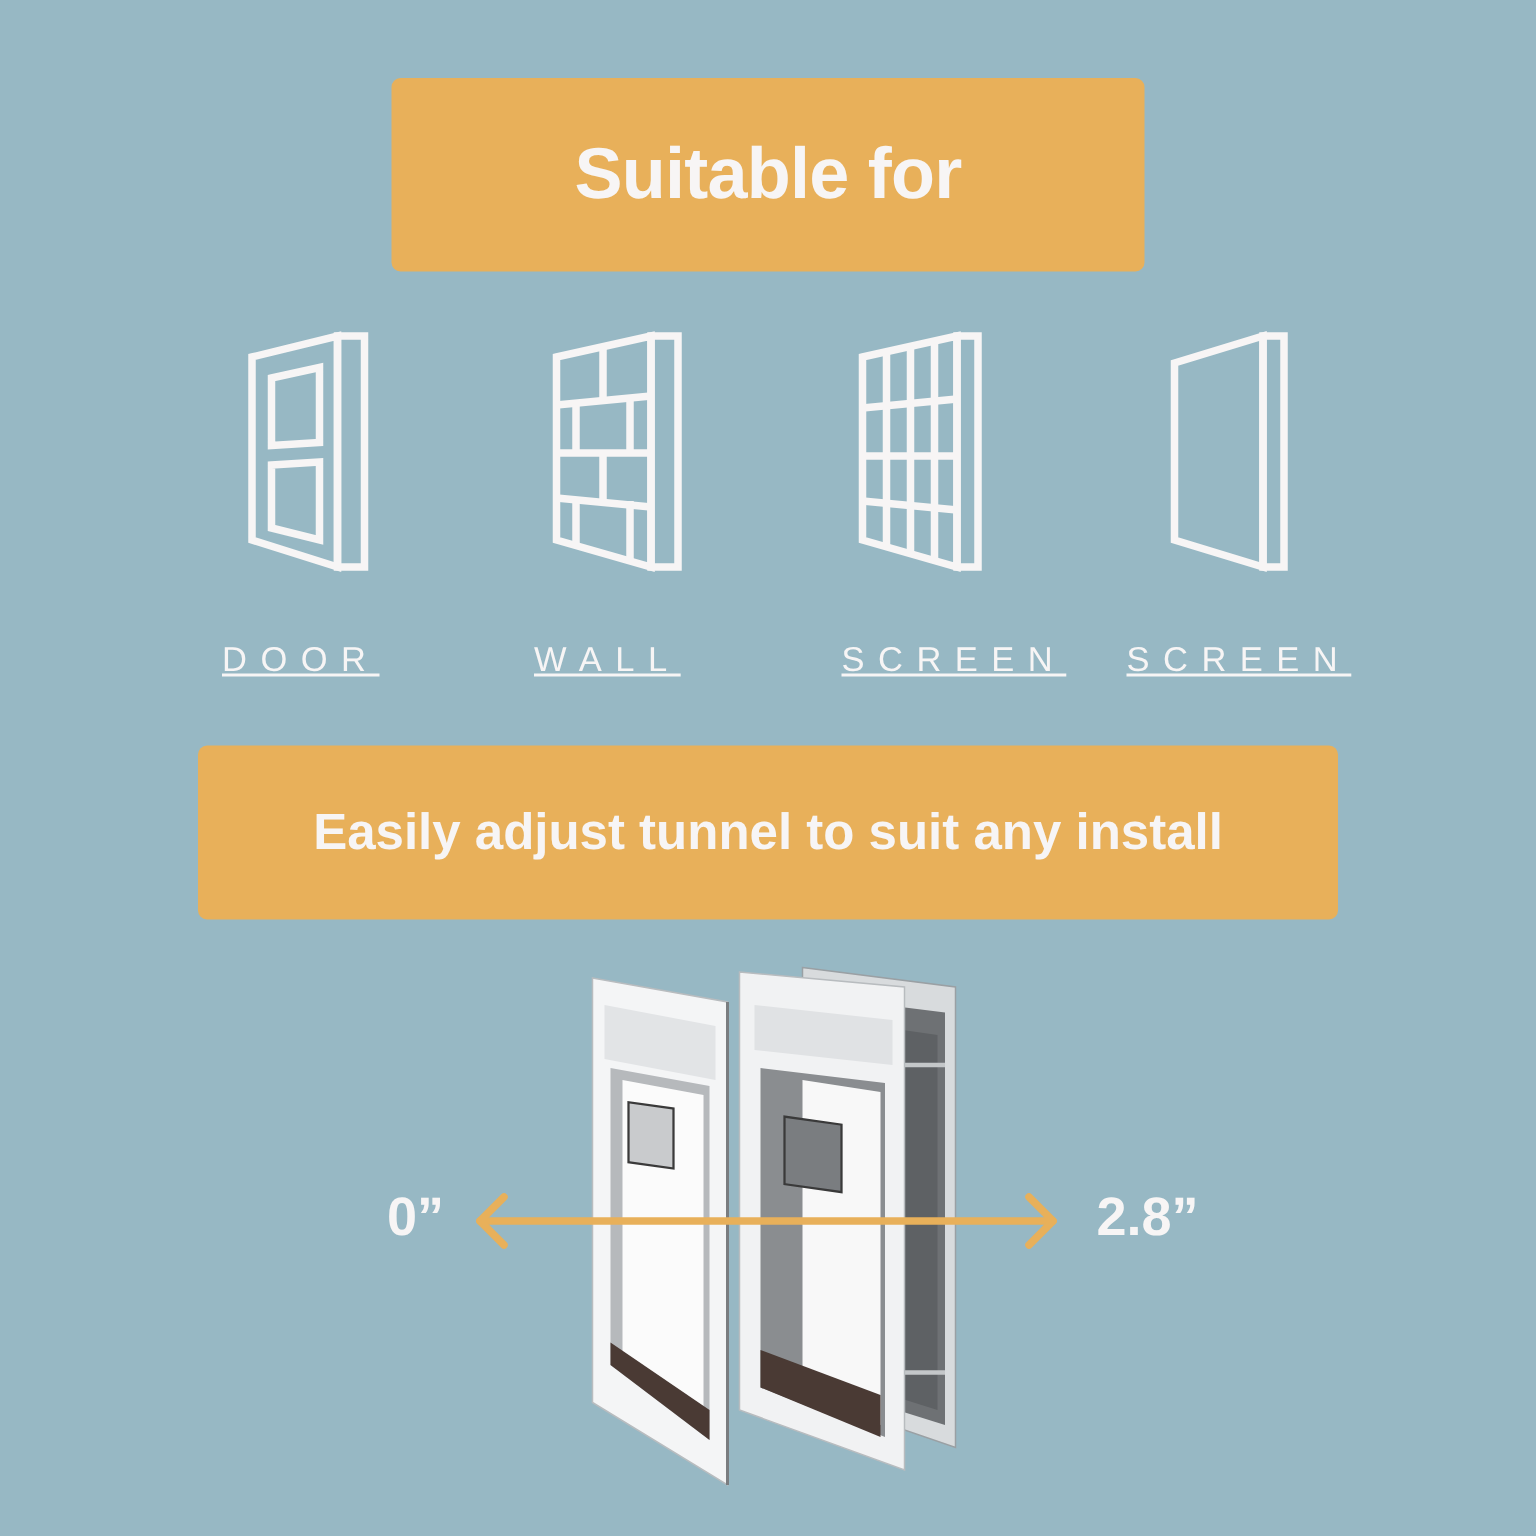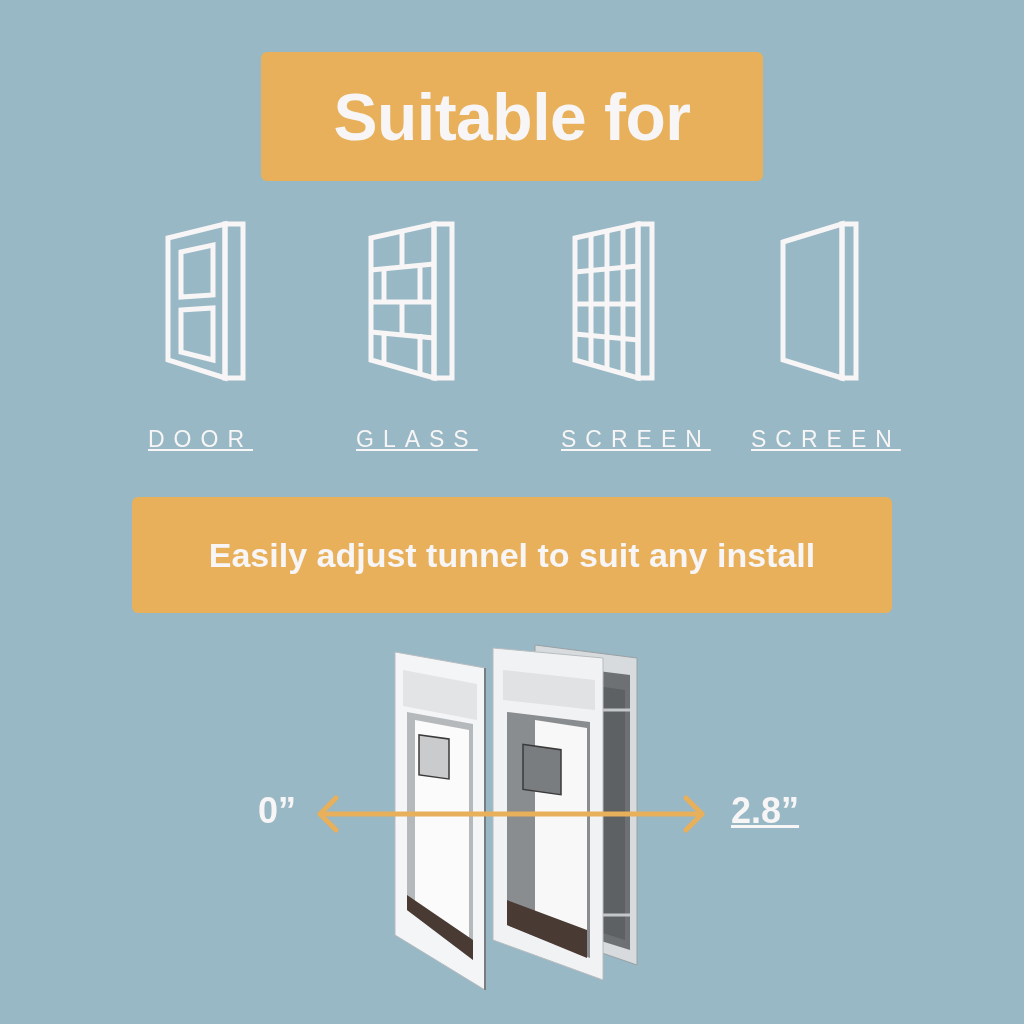--- a/index.html
+++ b/index.html
@@ -12,21 +12,21 @@
   .banner {
     position: absolute;
     background: #e8b05a;
     border-radius: 6px;
     color: #f7f5f5;
     text-align: center;
   }
   #title-banner {
     left: 261px; top: 52px; width: 502px; height: 129px;
     display: flex; align-items: center; justify-content: center;
-    font-size: 66px; font-weight: 700; letter-spacing: -0.5px;
+    font-size: 48px; font-weight: 700; letter-spacing: -0.5px;
   }
   #sub-banner {
     left: 132px; top: 497px; width: 760px; height: 116px;
     display: flex; align-items: center; justify-content: center;
     font-size: 34px; font-weight: 700; line-height: 46px;
   }
   .icon {
     position: absolute;
   }
   .icon svg { display: block; }
@@ -101,21 +101,21 @@
 <div class="icon" style="left:778px; top:220px;">
   <svg width="84" height="162" viewBox="0 0 84 162">
     <g fill="none" stroke="#f7f5f5" stroke-width="5" stroke-linejoin="miter">
       <polygon points="5,22 64,4 64,158 5,140"></polygon>
       <polygon points="64,4 78,4 78,158 64,158"></polygon>
     </g>
   </svg>
 </div>
 
 <span class="label" style="left:148px;">DOOR</span>
-<span class="label" style="left:356px;">GLASS</span>
+<span class="label" style="left:356px;">WALL</span>
 <span class="label" style="left:530px;margin-left:31px;">SCREEN</span>
 <span class="label" style="left:751px;">SCREEN</span>
 
 <div id="sub-banner" class="banner">
   <span>Easily adjust tunnel to suit any install</span>
 </div>
 
 <div class="product">
   <svg width="260" height="370" viewBox="0 0 260 370">
 
@@ -145,13 +145,13 @@
 <div class="arrow">
   <svg width="400" height="50" viewBox="0 0 400 50">
     <g stroke="#e8b05a" stroke-width="5" fill="none" stroke-linecap="round" stroke-linejoin="round">
       <line x1="8" y1="24" x2="390" y2="24"></line>
       <polyline points="24,8 8,24 24,40"></polyline>
       <polyline points="374,8 390,24 374,40"></polyline>
     </g>
   </svg>
 </div>
 <span class="dim-label" style="left:258px;">0”</span>
-<span class="dim-label" style="left:731px;text-decoration:underline;">2.8”</span>
+<span class="dim-label" style="left:731px;">2.8”</span>
 
 </body></html>

